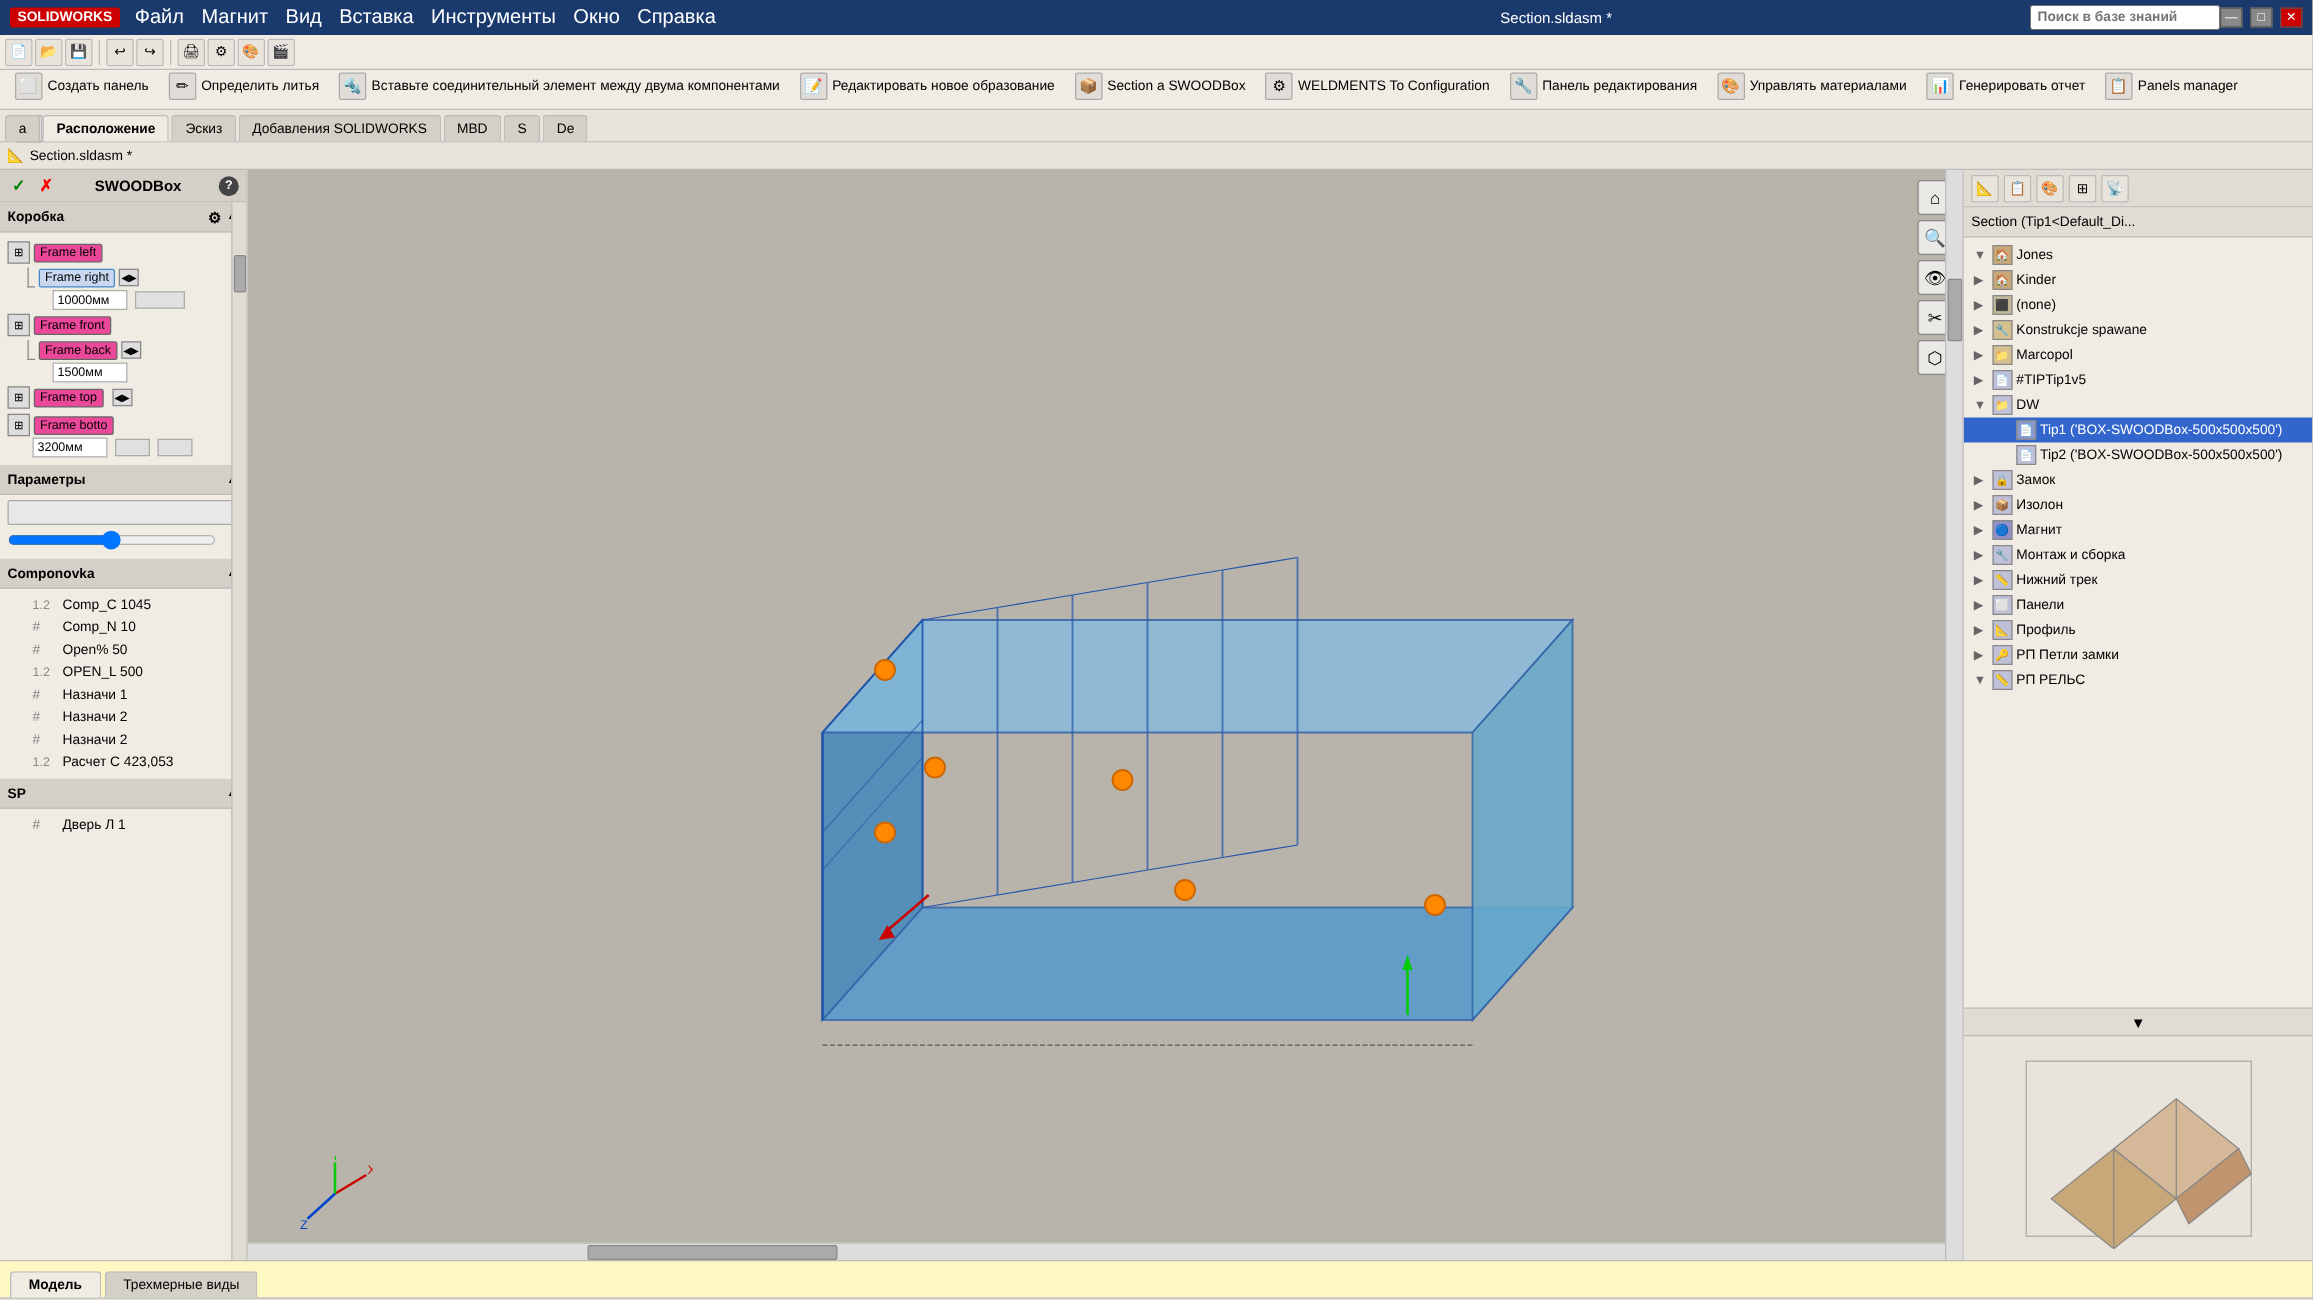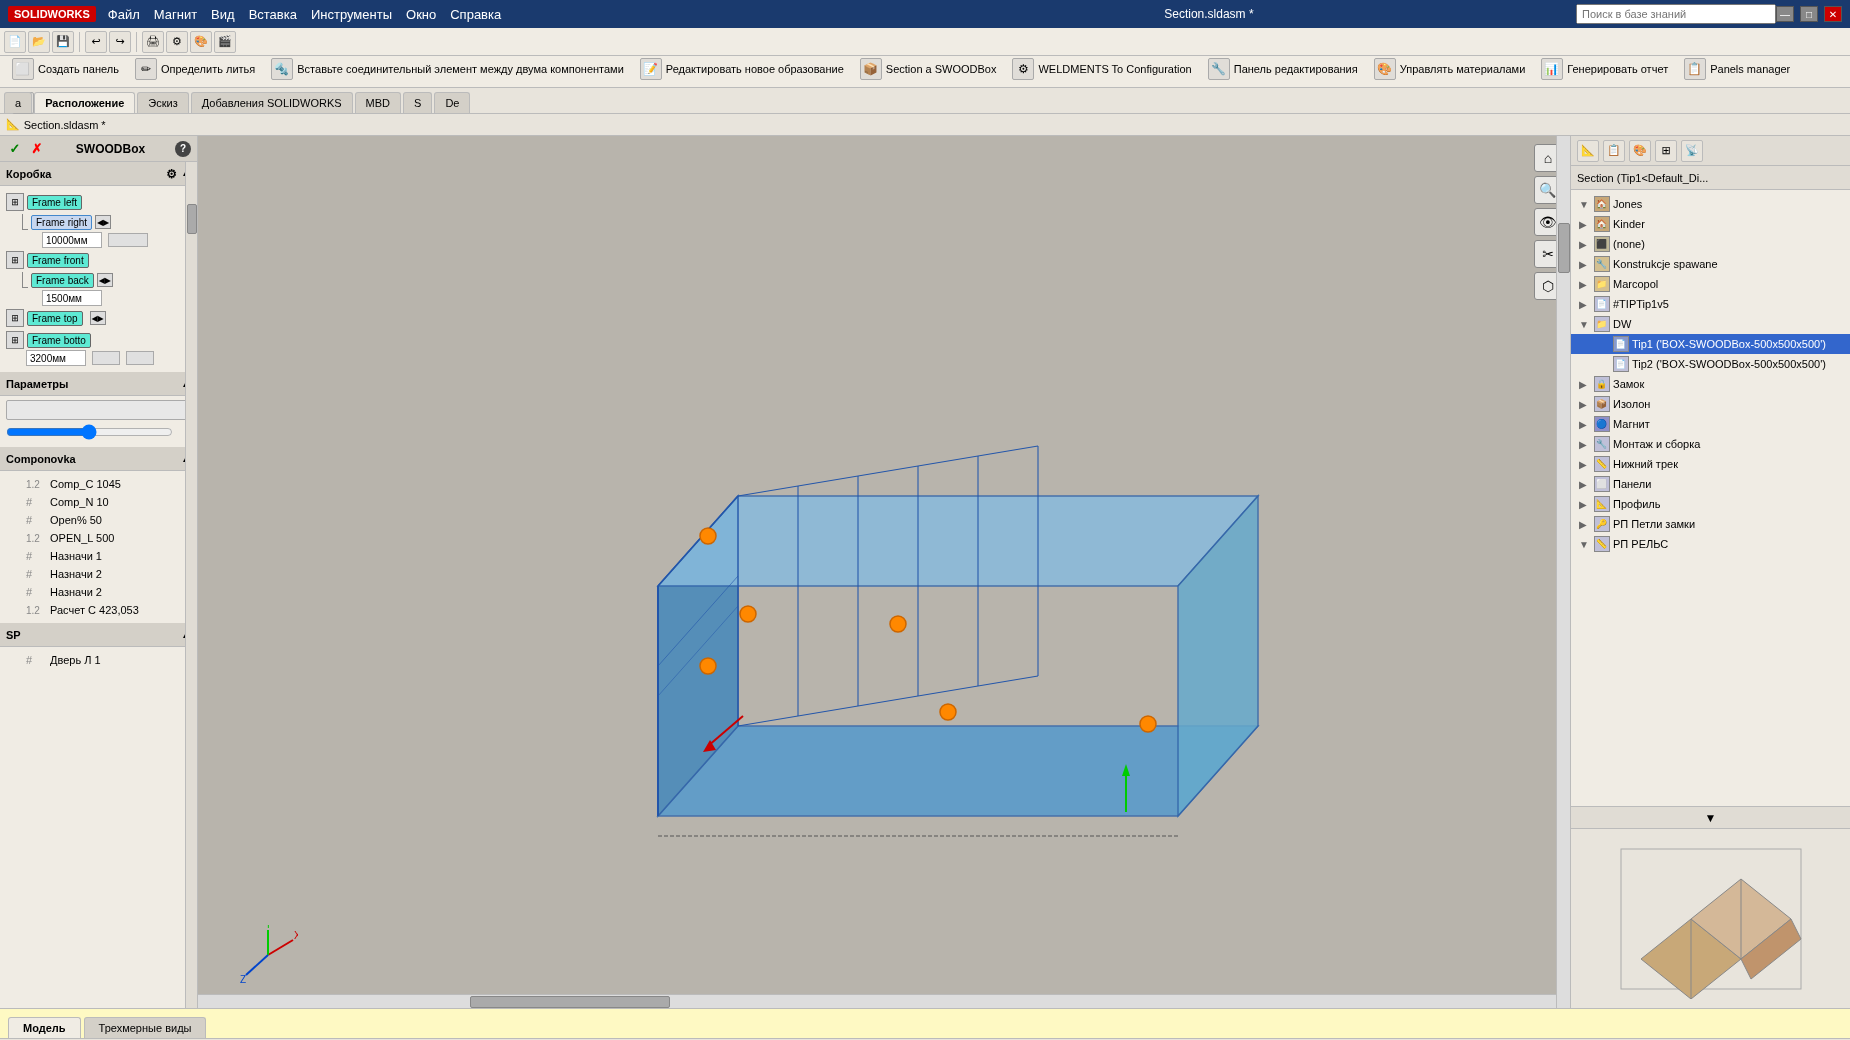--- a/index.html
+++ b/index.html
@@ -24,21 +24,21 @@
       margin-right: 12px;
       border-radius: 2px;
     }
     #title-bar .menu-items {
       display: flex;
       gap: 14px;
       flex: 1;
     }
     #title-bar .menu-item {
       color: white;
-      font-size: 13px;
+      font-size: 16px;
       cursor: pointer;
     }
     #title-bar .window-controls {
       display: flex;
       gap: 6px;
     }
     #title-bar .win-btn {
       width: 18px; height: 16px;
       background: #888;
       border: 1px solid #555;
@@ -196,21 +196,21 @@
       margin: 2px 0;
     }
     .frame-row {
       display: flex;
       align-items: center;
       gap: 3px;
       height: 20px;
     }
     .frame-box {
       border: 1px solid #666;
-      background: #5eead4;
+      background: #ec4899;
       font-size: 10px;
       padding: 1px 4px;
       border-radius: 2px;
       cursor: pointer;
     }
     .frame-box.highlighted {
       background: #c8d8f0;
       border-color: #4488cc;
     }
     .measurement {
@@ -414,21 +414,21 @@
   <div class="menu-items">
     <span class="menu-item">Файл</span>
     <span class="menu-item">Магнит</span>
     <span class="menu-item">Вид</span>
     <span class="menu-item">Вставка</span>
     <span class="menu-item">Инструменты</span>
     <span class="menu-item">Окно</span>
     <span class="menu-item">Справка</span>
   </div>
   <div style="flex:1; text-align:center; font-size:12px; color:white;">Section.sldasm *</div>
-  <input type="text" style="width: 200px; height: 20px; font-size: 11px; padding: 0px 4px;" placeholder="Поиск в базе знаний">
+  <input type="text" style="width: 152px; height: 20px; font-size: 11px; padding: 0px 4px; font-weight: bold;" placeholder="Поиск в базе знаний">
   <div class="window-controls">
     <div class="win-btn">—</div>
     <div class="win-btn">□</div>
     <div class="win-btn" style="background:#c00;">✕</div>
   </div>
 </div>
 
 <div id="toolbar1">
   <div class="tb-btn">📄</div>
   <div class="tb-btn">📂</div>

